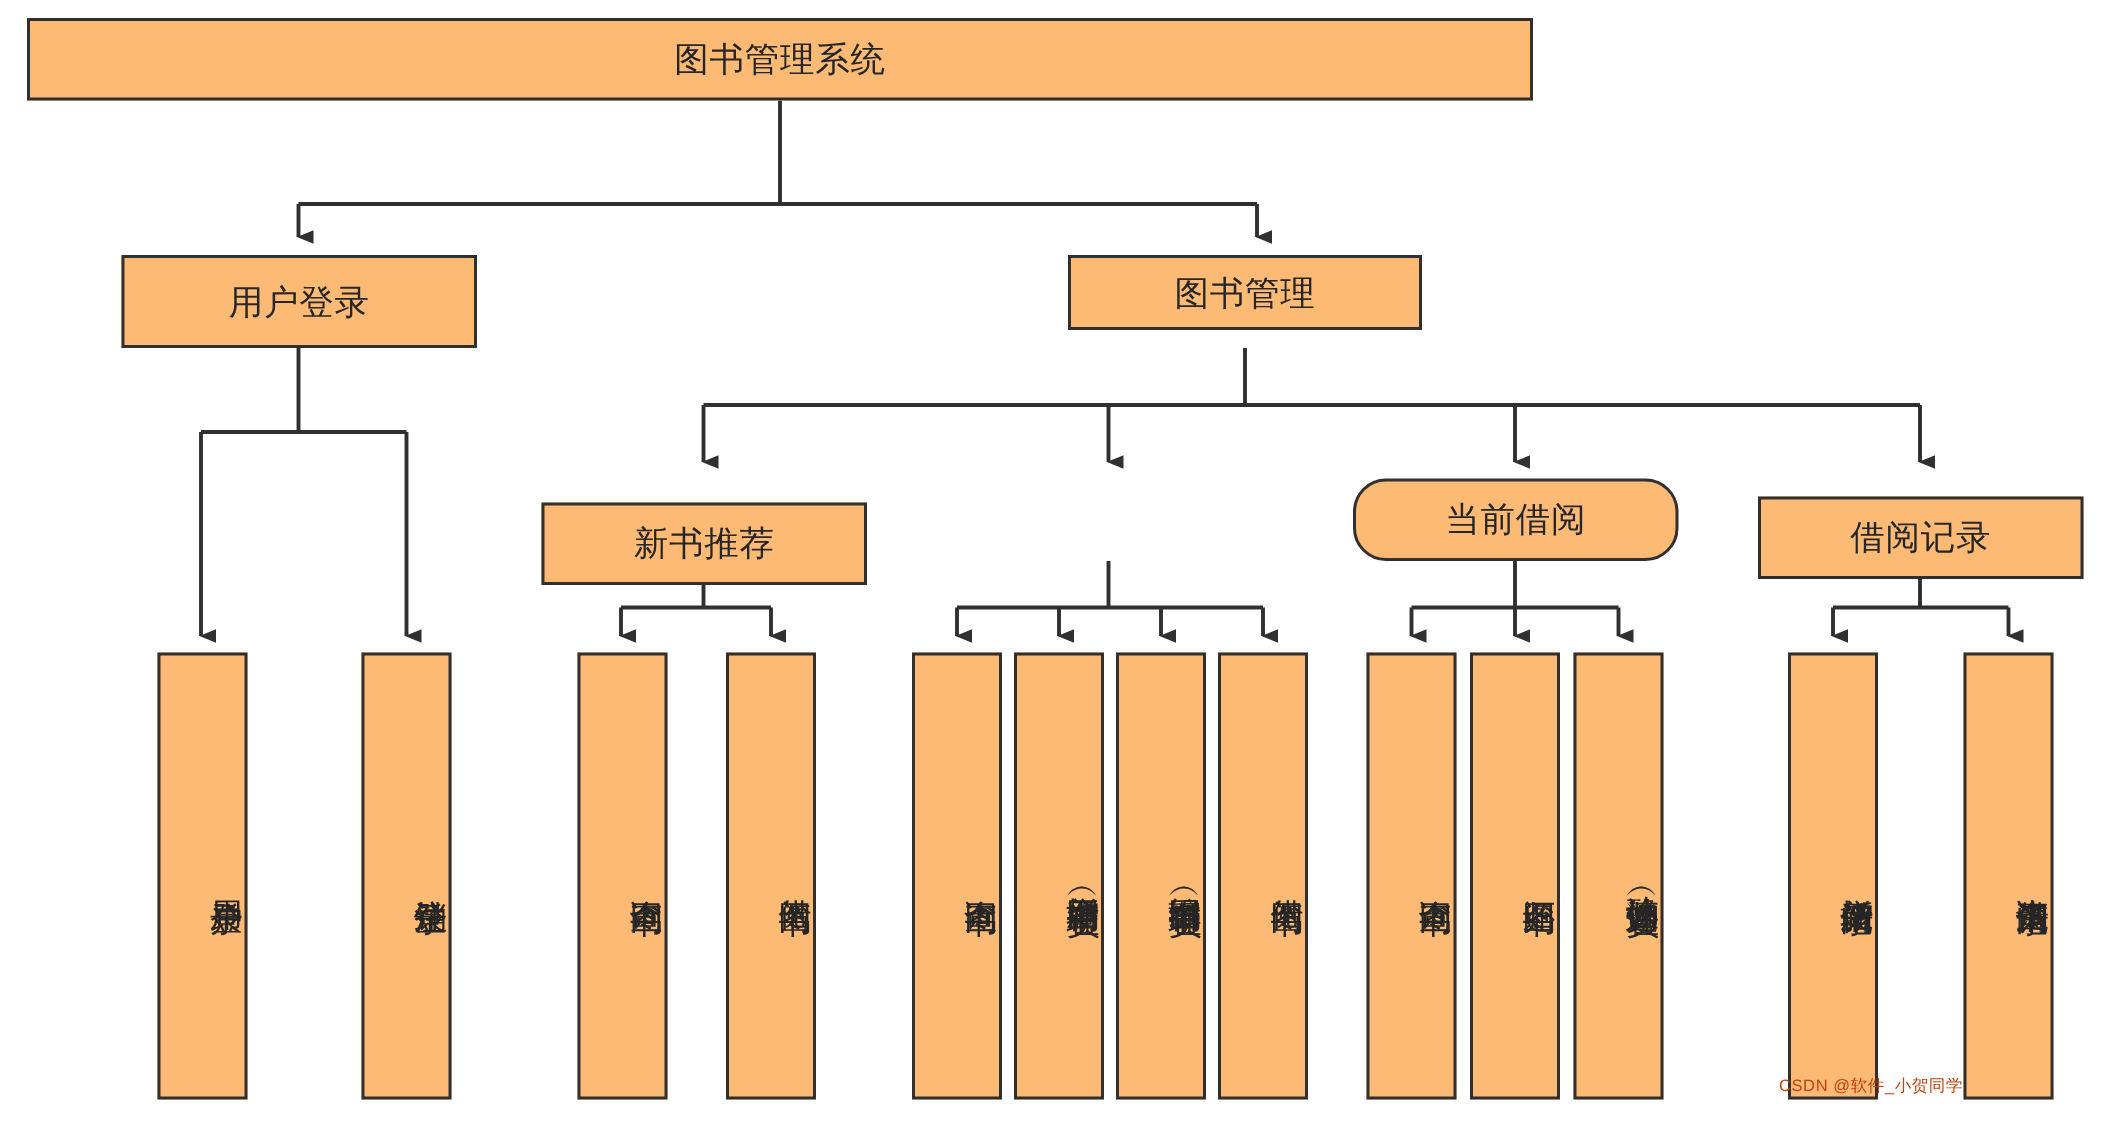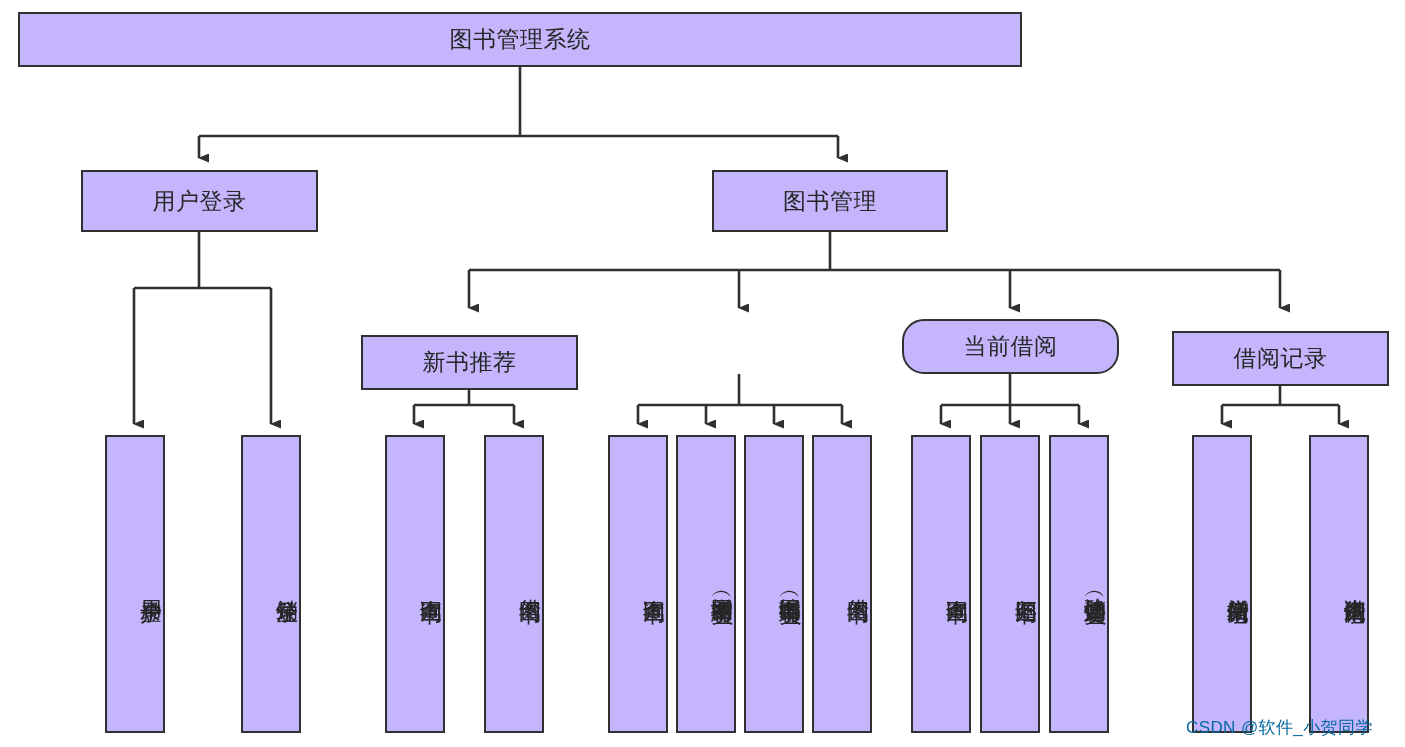--- a/index.html
+++ b/index.html
@@ -21,21 +21,21 @@
     position: absolute;
     left: 0;
     top: 0;
     width: 1405px;
     height: 747px;
     pointer-events: none;
   }
   .node {
     position: absolute;
     box-sizing: border-box;
-    background: #c4b5fd;
+    background: #fdba74;
     border: 2px solid #303030;
     display: flex;
     align-items: center;
     justify-content: center;
     color: #262626;
   }
   .node.horiz {
     font-size: 23px;
     letter-spacing: 0.5px;
   }
@@ -52,22 +52,22 @@
   }
   .node.vert .vtext {
     writing-mode: vertical-rl;
     text-orientation: upright;
     white-space: nowrap;
   }
   .watermark {
     position: absolute;
     left: 1186px;
     top: 716px;
-    font-size: 17px;
-    color: #0369a1;
+    font-size: 11px;
+    color: #c2410c;
     white-space: nowrap;
     letter-spacing: 0.4px;
   }
 </style>
 </head>
 <body>
 
 <div id="canvas">
 
   <svg class="connectors" viewBox="0 0 1405 747" xmlns="http://www.w3.org/2000/svg">
@@ -120,21 +120,21 @@
     </g>
   </svg>
 
   <div class="node horiz" style="left:18px; top:12px; width:1004px; height:55px;">
     <span>图书管理系统</span>
   </div>
 
   <div class="node horiz" style="left:81px; top:170px; width:237px; height:62px;">
     <span>用户登录</span>
   </div>
-  <div class="node horiz" style="left:712px; top:170px; width:236px; height:62px;">
+  <div class="node horiz" style="left:712px; top:170px; width:236px; height:50px;">
     <span>图书管理</span>
   </div>
 
   <div class="node horiz" style="left:361px; top:335px; width:217px; height:55px;">
     <span>新书推荐</span>
   </div>
   <div class="node horiz" style="left:902px; top:319px; width:217px; height:55px;border-radius:22px;">
     <span>当前借阅</span>
   </div>
   <div class="node horiz" style="left:1172px; top:319px; width:217px; height:55px;margin-top:12px;">

